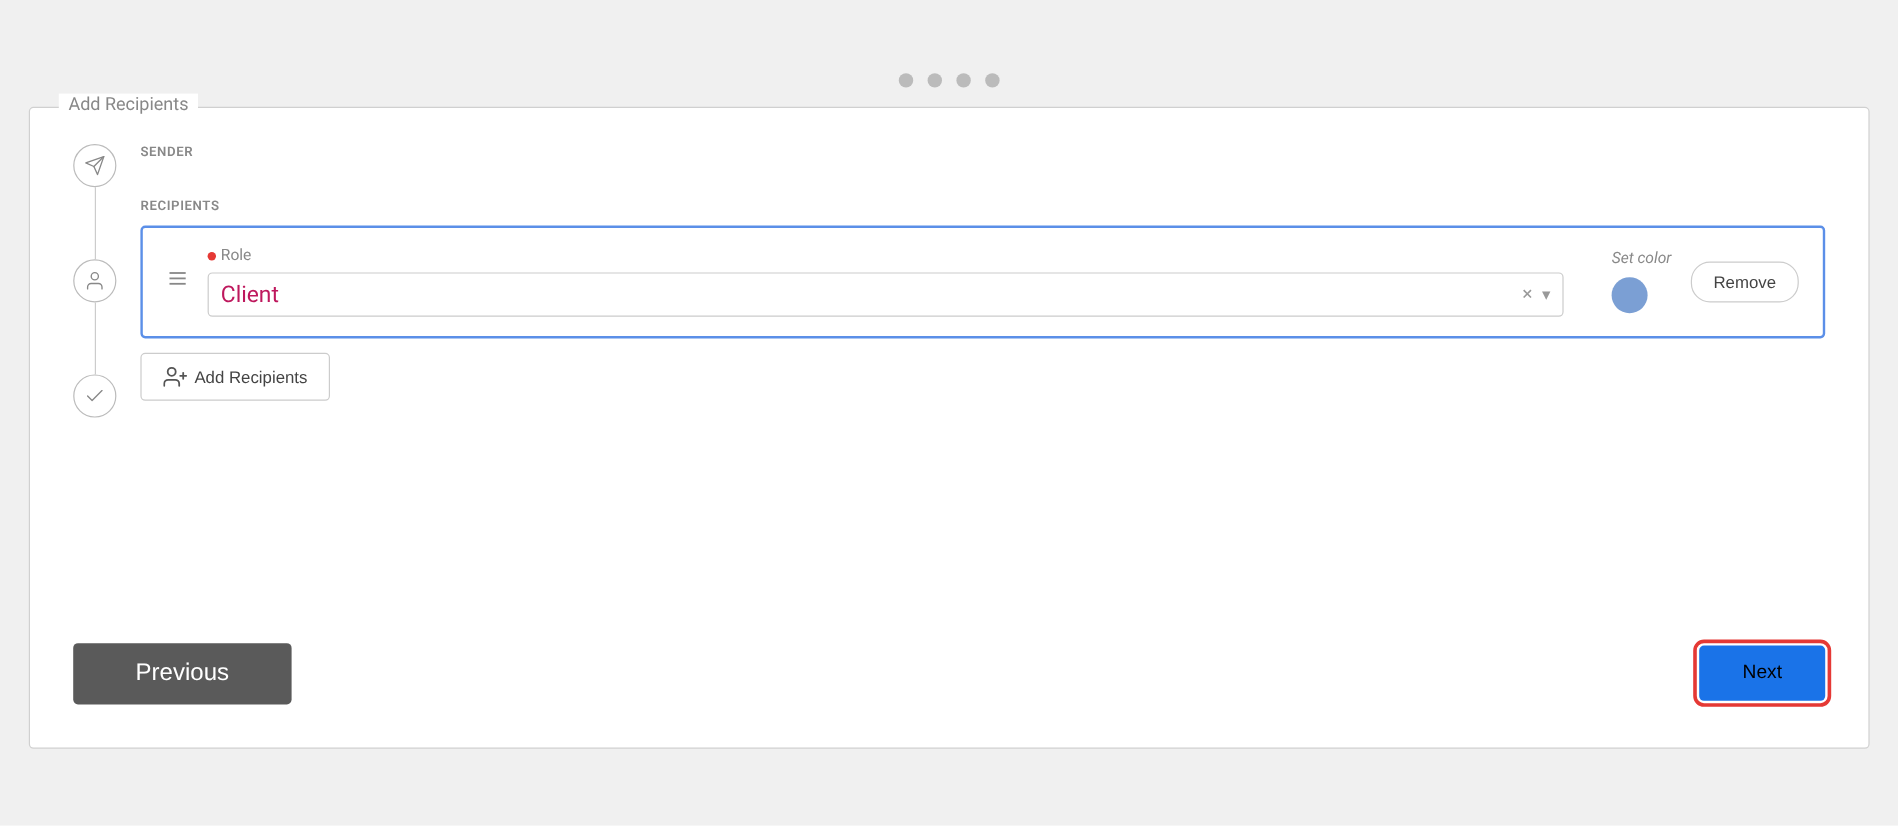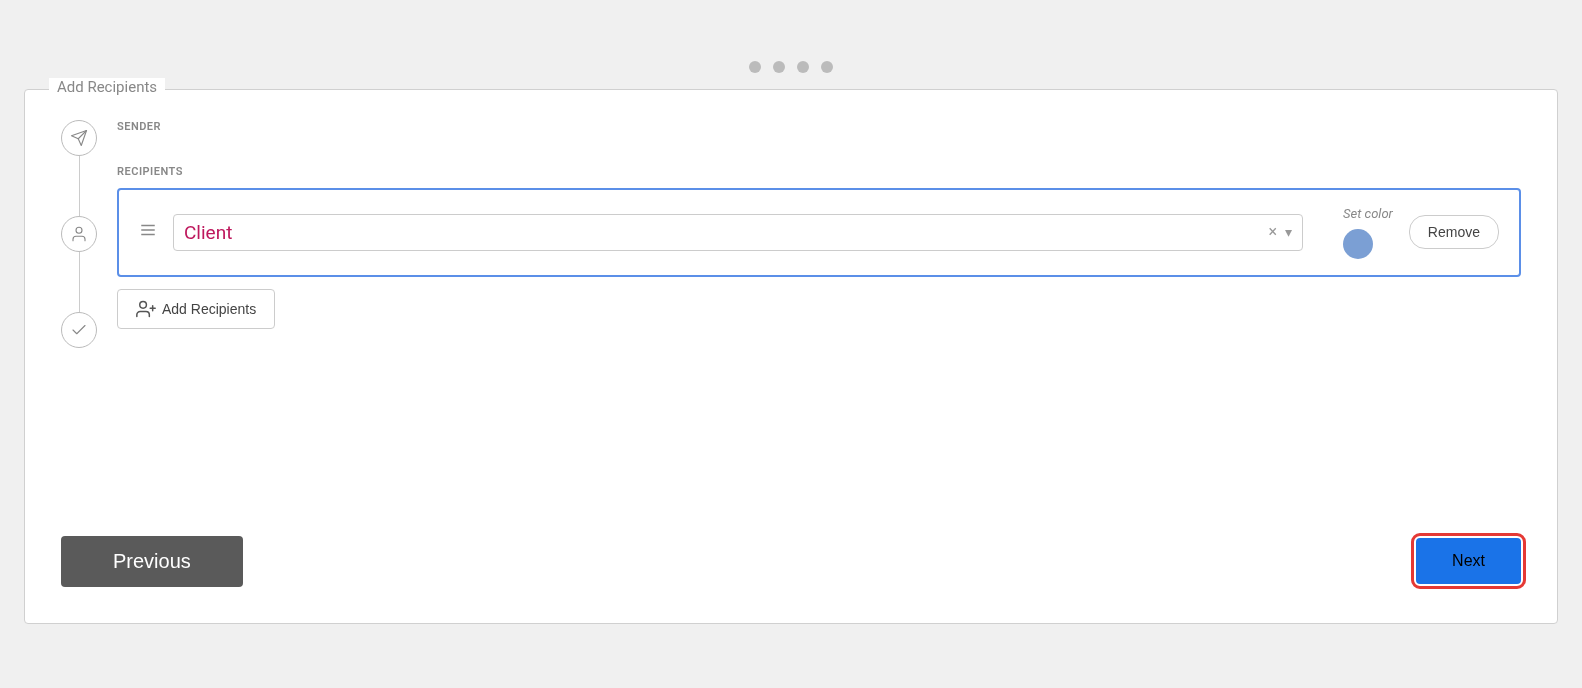--- a/index.html
+++ b/index.html
@@ -327,20 +327,24 @@
 
               <div class="drag-handle">
                 <svg width="18" height="18" viewBox="0 0 24 24" fill="#888">
                   <rect x="3" y="5" width="18" height="2"></rect>
                   <rect x="3" y="11" width="18" height="2"></rect>
                   <rect x="3" y="17" width="18" height="2"></rect>
                 </svg>
               </div>
 
               <div class="role-field">
+                <div class="role-label-row">
+                  <div class="role-dot"></div>
+                  <span class="role-label">Role</span>
+                </div>
                 <div class="role-select-wrapper">
                   <span class="role-value">Client</span>
                   <span class="clear-btn">×</span>
                   <span class="dropdown-arrow">▾</span>
                 </div>
               </div>
 
               <div class="set-color-section">
                 <span class="set-color-label">Set color</span>
                 <div class="color-circle"></div>

